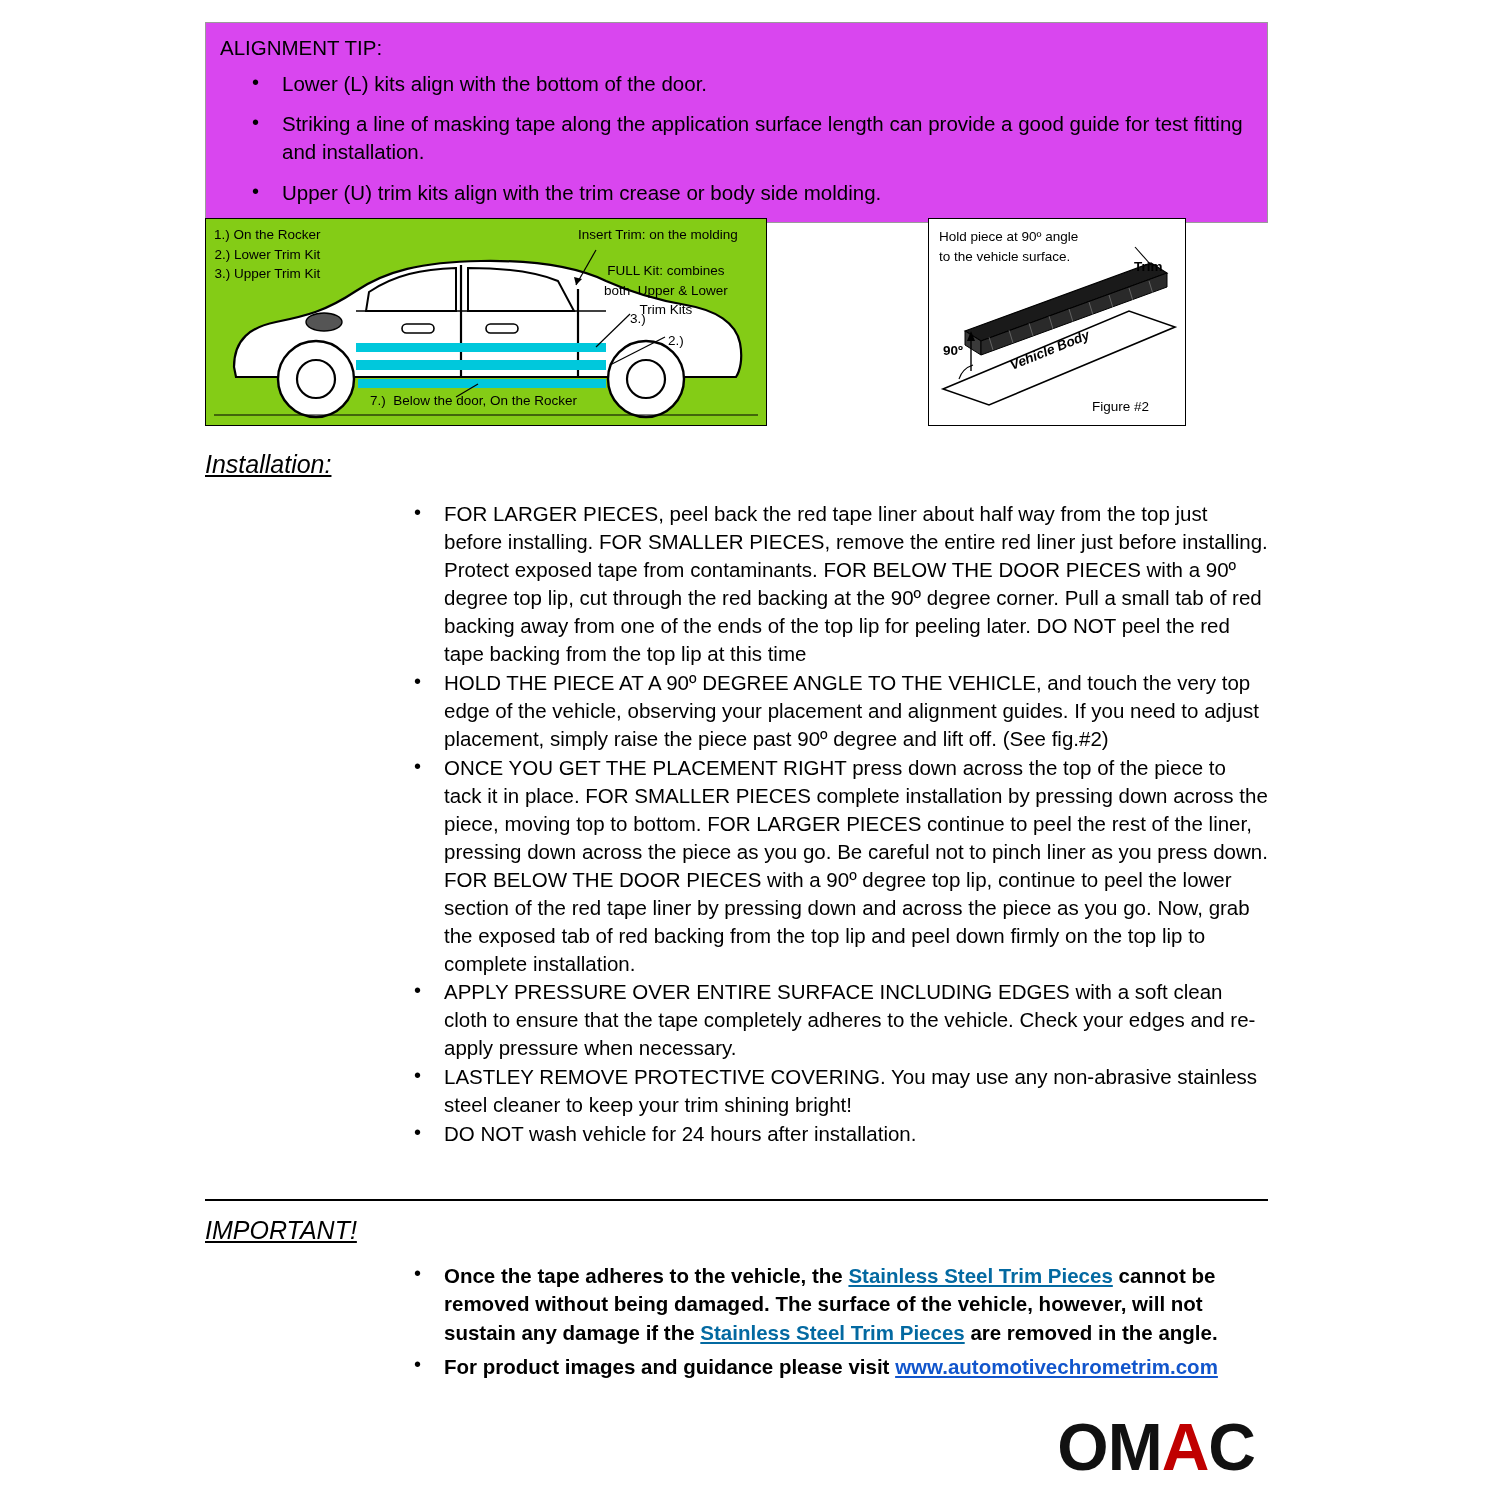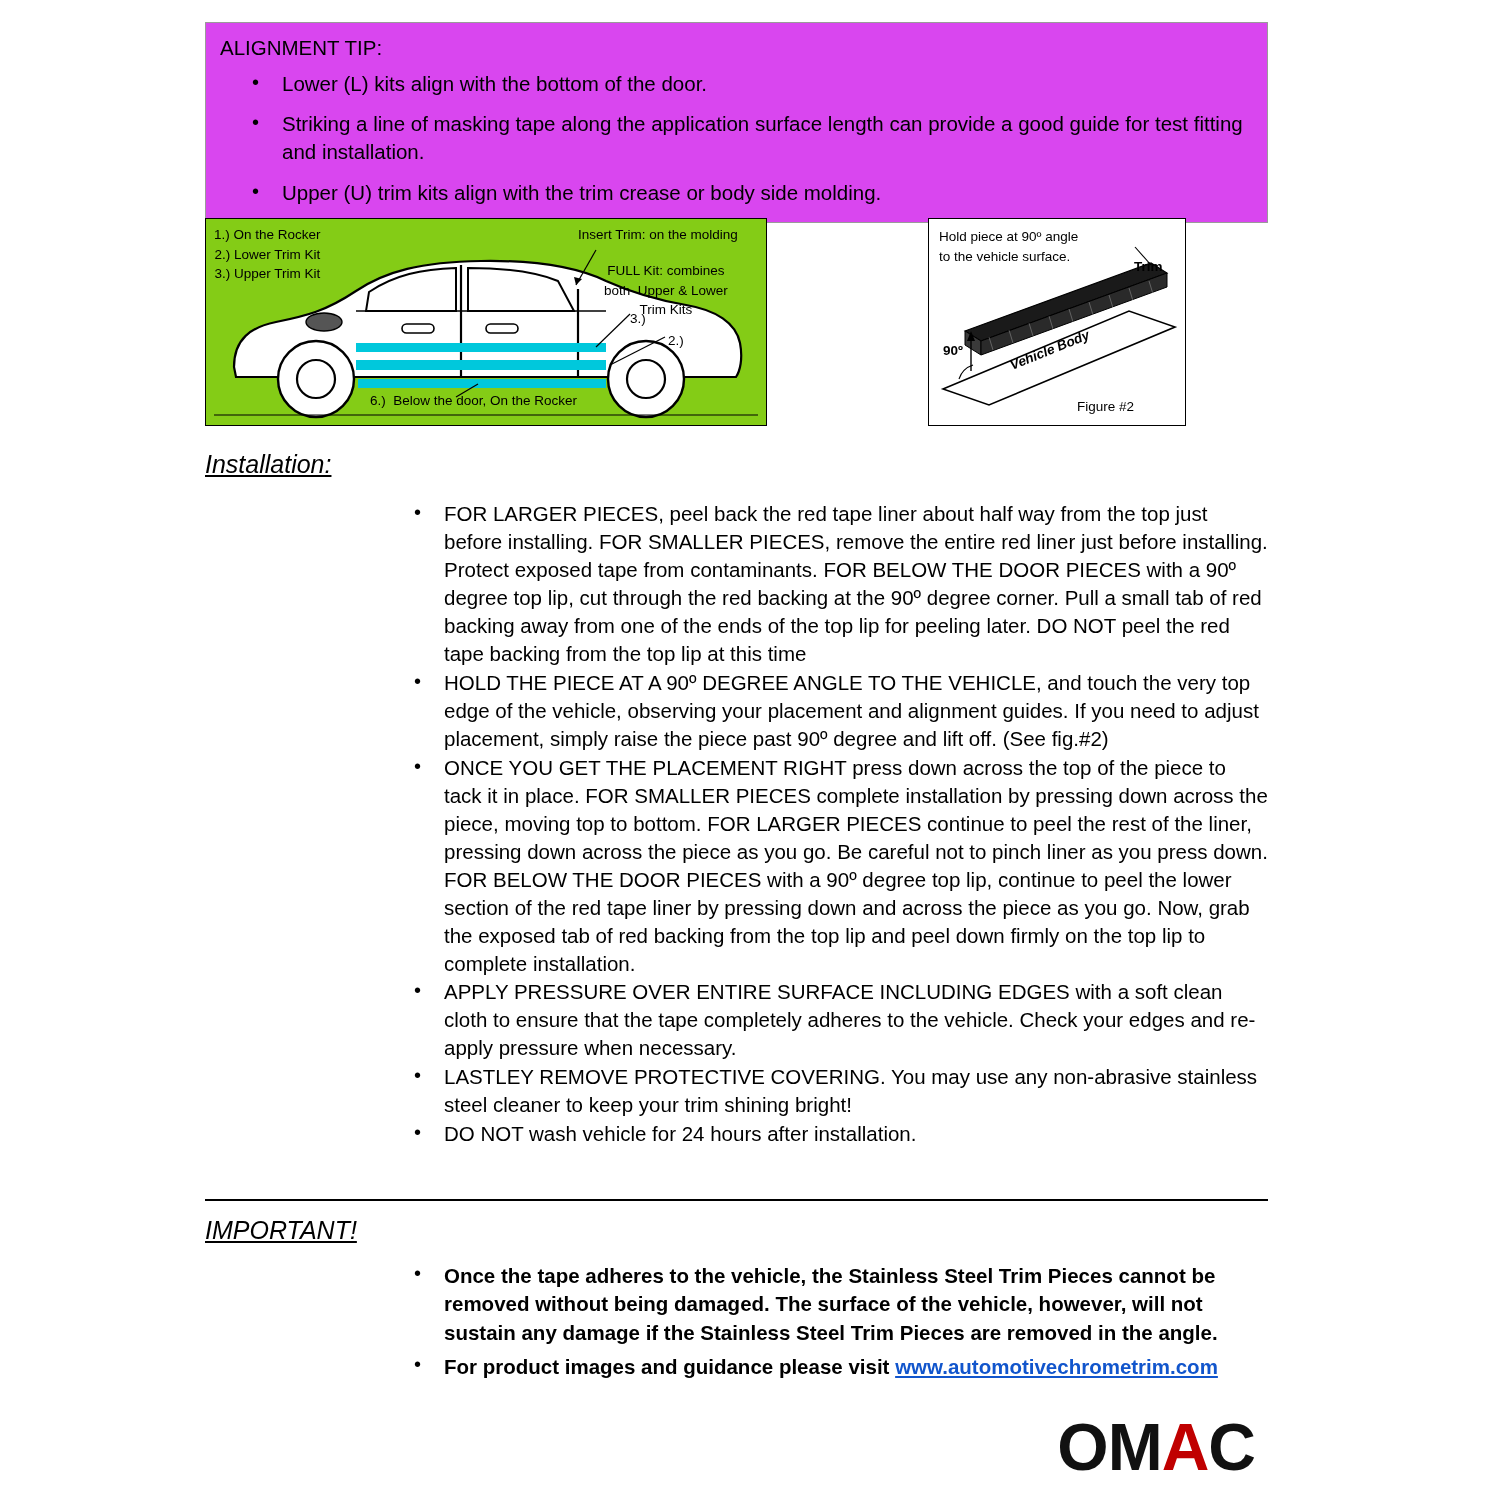--- a/index.html
+++ b/index.html
@@ -163,21 +163,21 @@
     position: relative;
   }
   ul.imp-list li:before {
     content: "\2022";
     position: absolute;
     left: -30px;
     top: -2px;
     font-size: 20px;
     font-weight: normal;
   }
-  .hl-red { color: #000000; }
+  .hl-red { color: #0369a1; text-decoration: underline; }
   .link {
     color: #1155cc;
     text-decoration: underline;
   }
 
   
   .logo {
     position: absolute;
     right: 20px;
     bottom: 20px;
@@ -246,21 +246,21 @@
       </svg>
       <div class="lbl" style="left: 8px; top: 6px; white-space: pre;">1.) On the Rocker
 2.) Lower Trim Kit
 3.) Upper Trim Kit</div>
       <div class="lbl" style="left: 372px; top: 6px; white-space: pre;">Insert Trim: on the molding</div>
       <div class="lbl" style="left: 398px; top: 42px; white-space: pre;">FULL Kit: combines
 both  Upper &amp; Lower
 Trim Kits</div>
       <div class="lbl" style="left: 424px; top: 90px; white-space: pre;">3.)</div>
       <div class="lbl" style="left: 462px; top: 112px; white-space: pre;">2.)</div>
-      <div class="lbl" style="left: 164px; top: 172px; white-space: pre;">6.)  Below the door, On the Rocker</div>
+      <div class="lbl" style="left: 164px; top: 172px; white-space: pre;">7.)  Below the door, On the Rocker</div>
     </div>
 
     <div class="fig-right">
       <svg width="256" height="206" viewBox="0 0 256 206">
 
         <path d="M14 170 L200 92 L246 108 L60 186 Z" fill="#ffffff" stroke="#000000" stroke-width="1.6"></path>
 
         <path d="M36 112 L222 44 L238 54 L52 122 Z" fill="#1a1a1a" stroke="#000000" stroke-width="1.2"></path>
         <path d="M36 112 L52 122 L52 136 L36 126 Z" fill="#3a3a3a" stroke="#000000" stroke-width="1"></path>
         <path d="M52 122 L238 54 L238 68 L52 136 Z" fill="#2a2a2a" stroke="#000000" stroke-width="1"></path>
@@ -282,21 +282,21 @@
 
         <path d="M30 160 A 22 22 0 0 1 44 146" fill="none" stroke="#000000" stroke-width="1.1"></path>
 
         <line x1="222" y1="46" x2="206" y2="28" stroke="#000000" stroke-width="1.1"></line>
       </svg>
       <div class="lbl" style="left: 10px; top: 8px; white-space: pre;">Hold piece at 90º angle
 to the vehicle surface.</div>
       <div class="lbl" style="left: 205px; top: 38px; font-weight: bold; white-space: pre;">Trim</div>
       <div class="lbl" style="left: 14px; top: 122px; font-weight: bold; white-space: pre;">90º</div>
       <div class="lbl" style="left: 78px; top: 138px; font-style: italic; font-weight: bold; transform: rotate(-22deg); transform-origin: left top; white-space: pre;">Vehicle Body</div>
-      <div class="lbl" style="left: 148px; top: 178px; white-space: pre;">Figure #2</div>
+      <div class="lbl" style="left: 163px; top: 178px; white-space: pre;">Figure #2</div>
     </div>
   </div>
 
   <div class="sec-title" id="install-title">Installation:</div>
 
   <ul class="inst-list">
     <li>FOR LARGER PIECES, peel back the red tape liner about half way from the top just before installing. FOR SMALLER PIECES, remove the entire red liner just before installing. Protect exposed tape from contaminants. FOR BELOW THE DOOR PIECES with a 90º degree top lip, cut through the red backing at the 90º degree corner. Pull a small tab of red backing away from one of the ends of the top lip for peeling later. DO NOT peel the red tape backing from the top lip at this time</li>
     <li>HOLD THE PIECE AT A 90º DEGREE ANGLE TO THE VEHICLE, and touch the very top edge of the vehicle, observing your placement and alignment guides. If you need to adjust placement, simply raise the piece past 90º degree and lift off. (See fig.#2)</li>
     <li>ONCE YOU GET THE PLACEMENT RIGHT press down across the top of the piece to tack it in place.  FOR SMALLER PIECES complete installation by pressing down across the piece, moving top to bottom. FOR LARGER PIECES continue to peel the rest of the liner, pressing down across the piece as you go. Be careful not to pinch liner as you press down. FOR BELOW THE DOOR PIECES with a 90º degree top lip, continue to peel the lower section of the red tape liner by pressing down and across the piece as you go. Now, grab the exposed tab of red backing from the top lip and peel down firmly on the top lip to complete installation.</li>
     <li>APPLY PRESSURE OVER ENTIRE SURFACE INCLUDING EDGES with a soft clean cloth to ensure that the tape completely adheres to the vehicle. Check your edges and re-apply pressure when necessary.</li>

